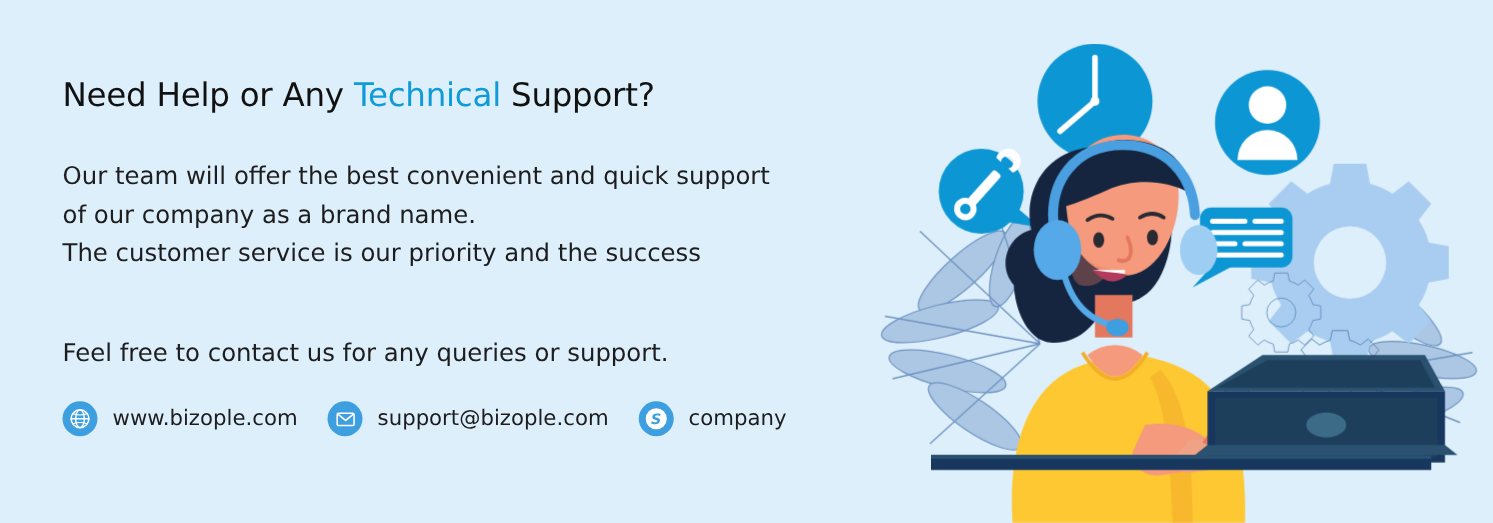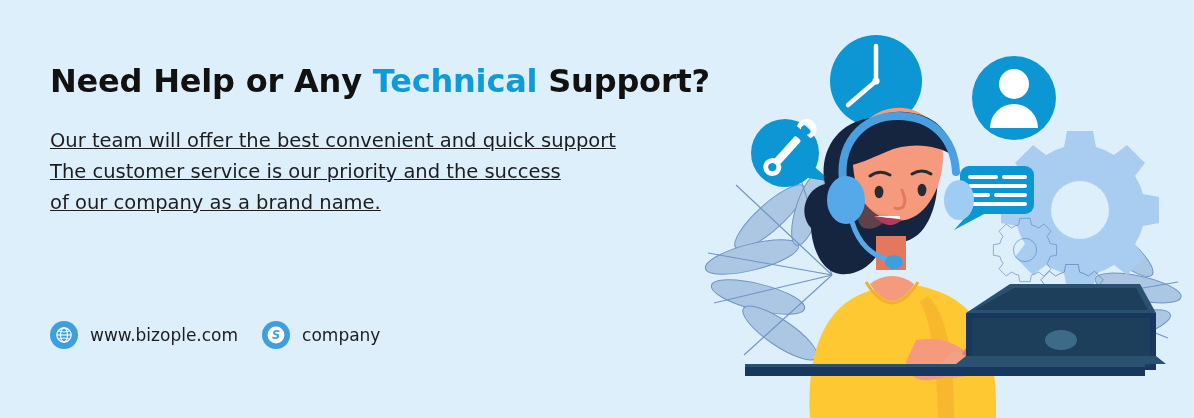--- a/index.html
+++ b/index.html
@@ -12,29 +12,29 @@
     position:relative;width:1194px;height:418px;
     background:#ddeffa;overflow:hidden;
   }
 
   
   .content{position:absolute;left:50px;top:0;width:700px;height:418px;}
 
   .headline{
     position:absolute;left:0;top:62px;
     font-family:"DejaVu Sans", sans-serif;
-    font-size:32px;font-weight:bold;letter-spacing:-0.2px;
+    font-size:26px;font-weight:normal;letter-spacing:-0.2px;
     color:#111111;white-space:nowrap;
   }
   .headline .accent{color:#0f9bd7;}
 
   .para{
     position:absolute;left:0;
     font-size:19.5px;line-height:31px;color:#1d1d1f;
-    font-weight:400;white-space:nowrap;text-decoration:underline;
+    font-weight:400;white-space:nowrap;
   }
   #para-main{top:125px;}
   #para-cta{top:267px;}
   .para-line{display:block;}
 
   
   .contacts{
     position:absolute;left:0;top:321px;
     display:flex;align-items:center;
   }
@@ -58,40 +58,52 @@
 <div id="banner">
 
   <div class="content">
 
     <div class="headline">
       <span>Need Help or Any </span><span class="accent">Technical</span><span> Support?</span>
     </div>
 
     <div class="para" id="para-main">
       <span class="para-line">Our team will offer the best convenient and quick support</span>
+      <span class="para-line">of our company as a brand name.</span>
       <span class="para-line">The customer service is our priority and the success</span>
-      <span class="para-line">of our company as a brand name.</span>
     </div>
 
+    <div class="para" id="para-cta">
+      <span class="para-line">Feel free to contact us for any queries or support.</span>
+    </div>
 
     <div class="contacts">
 
       <div class="contact-item">
         <span class="contact-icon">
           <svg width="18" height="18" viewBox="0 0 24 24">
             <circle cx="12" cy="12" r="9.5" fill="none" stroke="#ffffff" stroke-width="1.7"></circle>
             <ellipse cx="12" cy="12" rx="4.6" ry="9.5" fill="none" stroke="#ffffff" stroke-width="1.5"></ellipse>
             <line x1="2.5" y1="12" x2="21.5" y2="12" stroke="#ffffff" stroke-width="1.5"></line>
             <path d="M4.3 6.6 Q12 9.4 19.7 6.6" fill="none" stroke="#ffffff" stroke-width="1.3"></path>
             <path d="M4.3 17.4 Q12 14.6 19.7 17.4" fill="none" stroke="#ffffff" stroke-width="1.3"></path>
           </svg>
         </span>
         <span class="contact-label">www.bizople.com</span>
       </div>
 
+      <div class="contact-item">
+        <span class="contact-icon">
+          <svg width="17" height="17" viewBox="0 0 24 24">
+            <rect x="2.5" y="5" width="19" height="14" rx="1.4" fill="none" stroke="#ffffff" stroke-width="1.8"></rect>
+            <path d="M3.2 6 L12 13.2 L20.8 6" fill="none" stroke="#ffffff" stroke-width="1.8"></path>
+          </svg>
+        </span>
+        <span class="contact-label">support@bizople.com</span>
+      </div>
 
       <div class="contact-item">
         <span class="contact-icon">
           <svg width="22" height="22" viewBox="0 0 24 24">
             <circle cx="12" cy="12" r="9.2" fill="#ffffff"></circle>
             <text x="12" y="16.6" text-anchor="middle" font-family="DejaVu Sans, sans-serif" font-size="12.5" font-style="italic" font-weight="bold" fill="#3d9fe0">S</text>
           </svg>
         </span>
         <span class="contact-label">company</span>
       </div>

